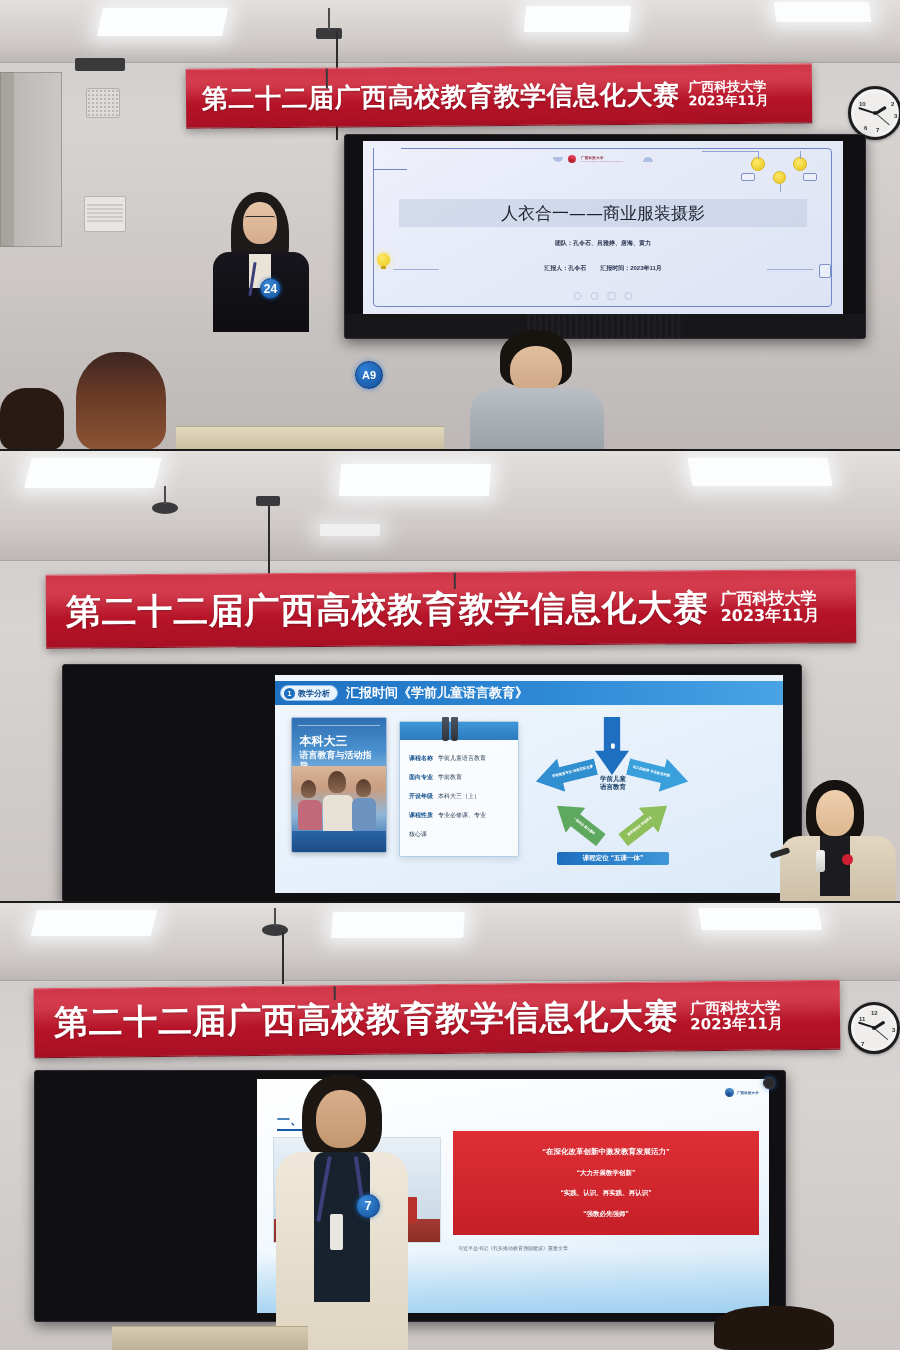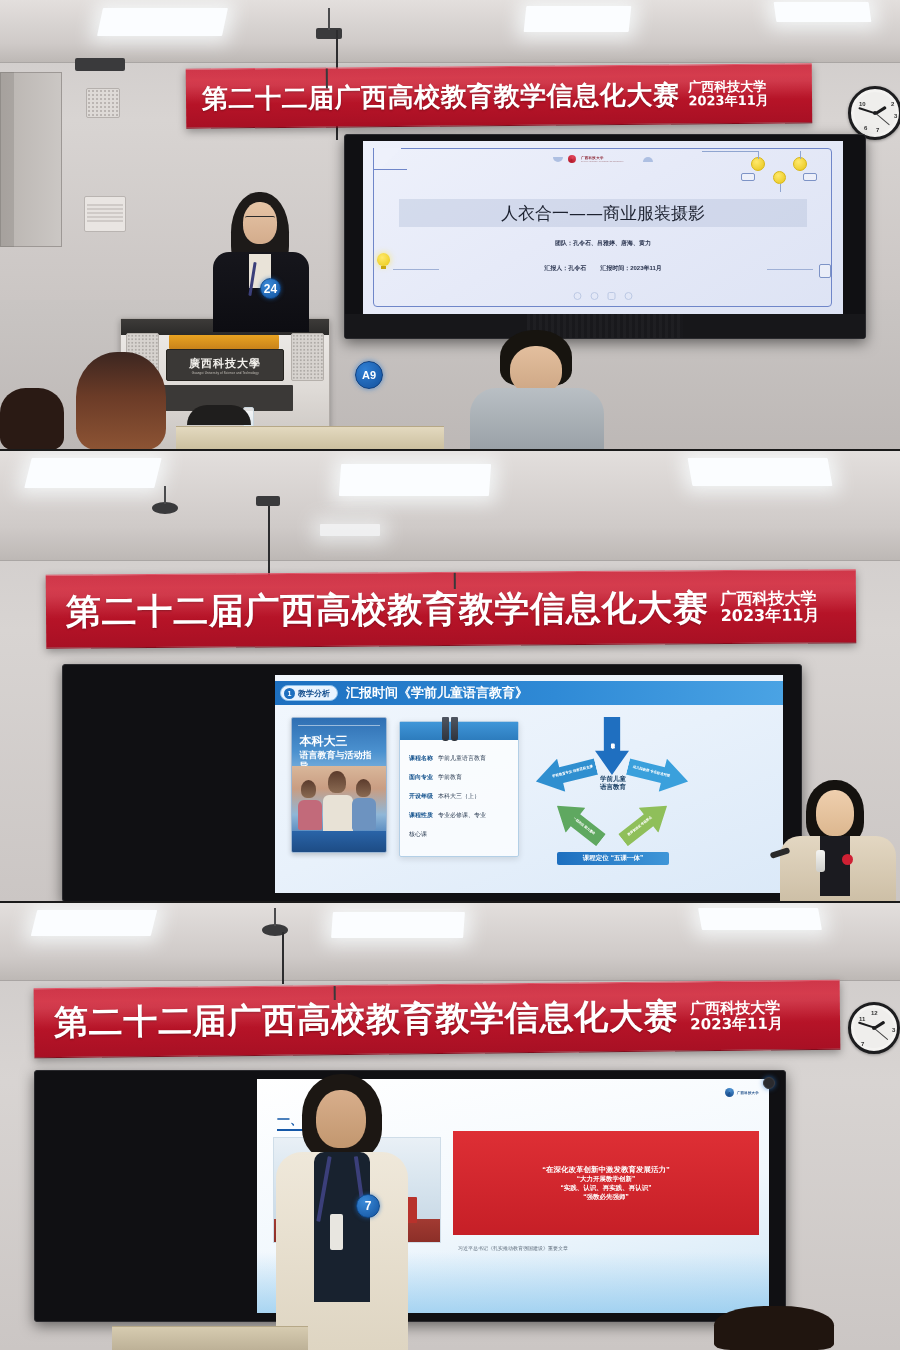--- a/index.html
+++ b/index.html
@@ -393,33 +393,20 @@
             </div>
             <div class="s1-chip" style="right:12px;bottom:36px;width:12px;height:14px;"></div>
           </div>
         </div>
         <div class="tv-bar" style="height:24px;">
             <div class="tv-logo-strip"></div>
           </div>
         <div class="a9-badge" style="left:10px;top:226px;width:28px;height:28px;font-size:11px;">A9</div>
       </div>
 
-      <div class="podium" style="left:120px;top:318px;width:210px;height:132px;">
-        <div class="podium-top"></div>
-        <div class="podium-gold" style="left:48px;top:16px;width:110px;height:14px;"></div>
-        <div class="podium-plate" style="left:45px;top:30px;width:118px;height:32px;">
-          <div class="podium-cn" style="font-size:11px;">廣西科技大學</div>
-          <div class="podium-en" style="font-size:3.2px;transform:scale(.9);">Guangxi University of Science and Technology</div>
-        </div>
-        <div class="podium-speaker" style="left:5px;top:14px;width:33px;height:48px;"></div>
-        <div class="podium-speaker" style="right:5px;top:14px;width:33px;height:48px;"></div>
-        <div class="podium-shelf" style="left:38px;top:66px;width:134px;height:26px;"></div>
-        <div class="bottle" style="left:122px;top:88px;width:11px;height:24px;"></div>
-        <div class="podium-shelf" style="left:66px;top:86px;width:64px;height:20px;border-radius:40px 40px 0 0;background:#1f1e1d;"></div>
-      </div>
 
       <div class="person" style="left:205px;top:192px;width:112px;height:140px;">
         <div class="p-hair" style="left:26px;top:0;width:58px;height:84px;background:#1d1a19;"></div>
         <div class="p-head" style="left:38px;top:10px;width:34px;height:42px;background:linear-gradient(180deg,#e6c4a6,#d3ac8c);"></div>
         <div style="position:absolute;left:40px;top:24px;width:30px;height:7px;border-top:1.5px solid #2b2b2b;border-radius:2px;"></div>
         <div class="p-torso" style="left:8px;top:60px;width:96px;height:80px;background:linear-gradient(180deg,#16161c,#0d0d12);border-radius:16px 16px 0 0;"></div>
         <div style="position:absolute;left:44px;top:62px;width:22px;height:34px;background:#e9e3d8;"></div>
         <div class="lanyard" style="left:46px;top:70px;width:3px;height:34px;transform:rotate(9deg);"></div>
         <div class="p-num" style="left:55px;top:86px;width:21px;height:21px;font-size:12px;">24</div>
       </div>
@@ -623,21 +610,21 @@
 
             <div class="s3-photo" style="left:16px;top:58px;width:168px;height:106px;">
               <div class="s3-person-head" style="left:44%;top:12%;width:26px;height:30px;"></div>
               <div class="s3-person-hair" style="left:43%;top:8%;width:28px;height:16px;"></div>
               <div class="s3-person-body" style="left:30%;top:40%;width:62px;height:44px;"></div>
               <div class="s3-desk"></div>
               <div class="s3-paper" style="left:6%;bottom:14%;width:40px;height:12px;"></div>
               <div class="s3-paper" style="right:14%;bottom:18%;width:16px;height:26px;background:#b8322c;"></div>
             </div>
 
-            <div class="s3-redbox" style="left:196px;top:52px;right:10px;height:104px;justify-content:center;">
+            <div class="s3-redbox" style="left:196px;top:52px;right:10px;height:104px;">
               <div class="s3-quote" style="font-size:7.5px;">“在深化改革创新中激发教育发展活力”</div>
               <div class="s3-quote" style="font-size:6.5px;">“大力开展教学创新”</div>
               <div class="s3-quote" style="font-size:6.5px;">“实践、认识、再实践、再认识”</div>
               <div class="s3-quote" style="font-size:6.5px;">“强教必先强师”</div>
             </div>
 
             <div class="s3-caption" style="left:0;right:0;top:166px;font-size:5px;">习近平总书记《扎实推动教育强国建设》重要文章</div>
           </div>
         </div>
         <div class="a9-badge" style="right:10px;top:6px;width:12px;height:12px;font-size:6px;background:#2a2a2e;border-color:#3a3a3e;"></div>

